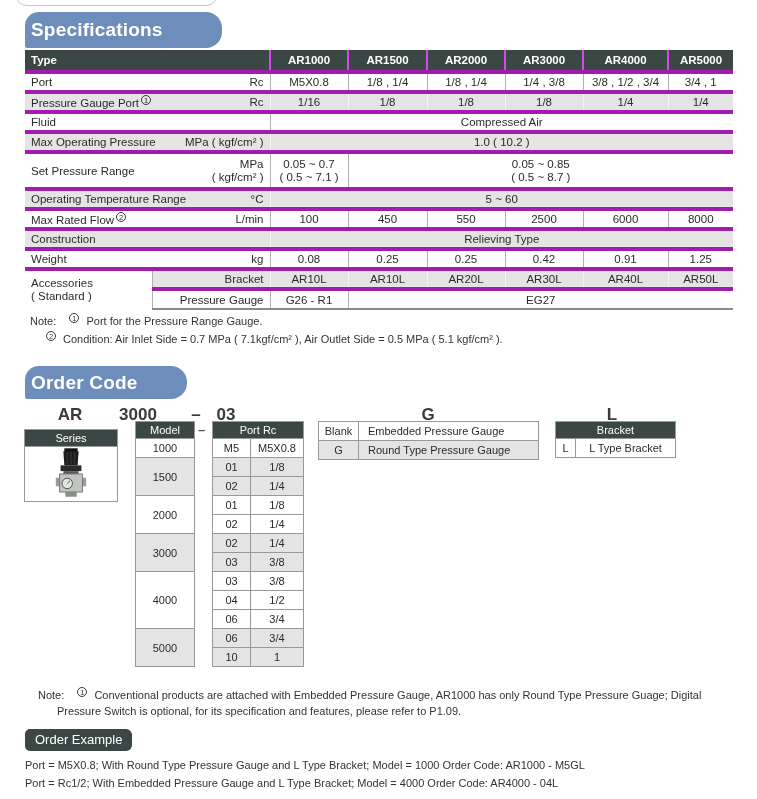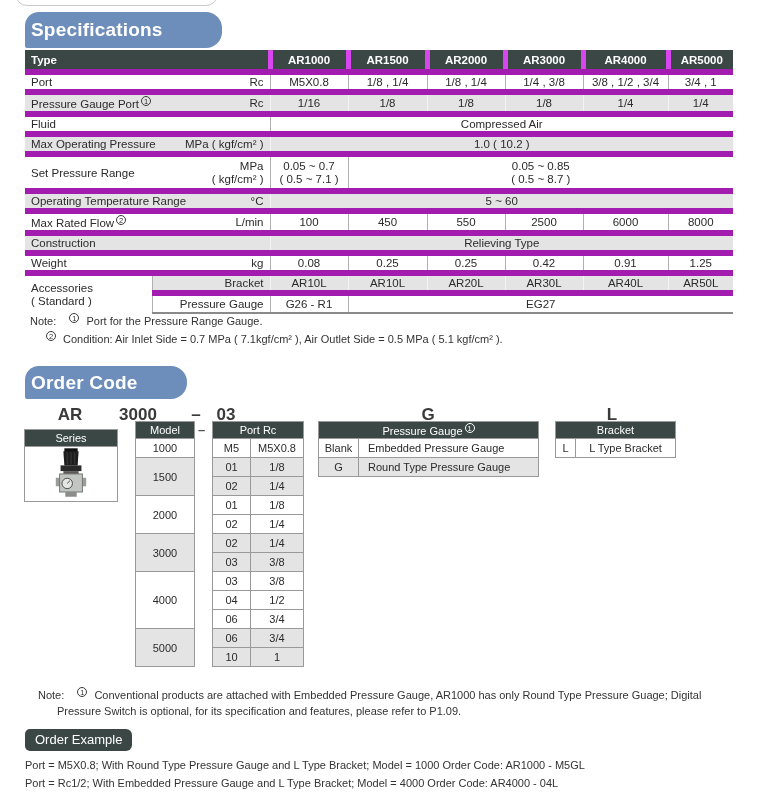--- a/index.html
+++ b/index.html
@@ -17,26 +17,26 @@
     position:absolute; background:#6d8dba; color:#fff; font-weight:bold;
     font-size:19px; display:flex; align-items:center; padding-left:6px;
     border-radius:14px 16px 16px 2px; letter-spacing:0.2px;
   }
   #spec-banner  { left:25px; top:12px;  width:197px; height:36px; }
   #order-banner { left:25px; top:366px; width:162px; height:33px; }
 
   
   table { border-collapse:collapse; }
   .spec { position:absolute; left:25px; top:50px; width:708px; table-layout:fixed; font-size:11.5px; }
-  .spec td { border-top:6px solid #a21caf; padding:1px 6px; height:20px; vertical-align:middle; }
+  .spec td { border-top:4px solid #a21caf; padding:1px 6px; height:20px; vertical-align:middle; }
   .spec tr.hd td {
     background:#3b4745; color:#fff; font-weight:bold; border-top:none;
     border-bottom:2px solid #ffffff; height:22px;
   }
-  .spec tr.hd td.m { border-left:5px solid #d946ef; text-align:center; }
+  .spec tr.hd td.m { border-left:2px solid #d946ef; text-align:center; }
   .spec td.d { border-left:1px solid #b0b0b0; text-align:center; padding:1px 2px; }
   .spec tr.gray td { background:#e4e4e4; }
   .spec tr.gray td.d, .spec td.gbg.d { border-left-color:#f4f4f4; }
   .spec td.gbg { background:#e4e4e4; }
   .spec tr.lastrow td { border-bottom:2px solid #8a8a8a; }
   .lblu { display:flex; justify-content:space-between; align-items:center; width:100%; }
   .lblu .u { text-align:right; }
   .subl { text-align:right; border-left:1px solid #b0b0b0; padding-right:8px; }
   .twol { line-height:13px; }
   .circ {
@@ -354,23 +354,20 @@
         </tr>
   </tbody>
     </table>
 
   <table class="ot" id="gauge-tbl">
     <colgroup>
         <col style="width:40px">
         <col style="width:180px">
       </colgroup>
     <tbody>
-        <tr class="hd">
-          <td colspan="2"><span>Pressure Gauge</span><span class="circ w">1</span></td>
-        </tr>
     <tr>
       <td>Blank</td>
       <td class="left">Embedded Pressure Gauge</td>
     </tr>
     <tr>
       <td class="g">G</td>
       <td class="g left">Round Type Pressure Gauge</td>
     </tr>
   </tbody>
     </table>

